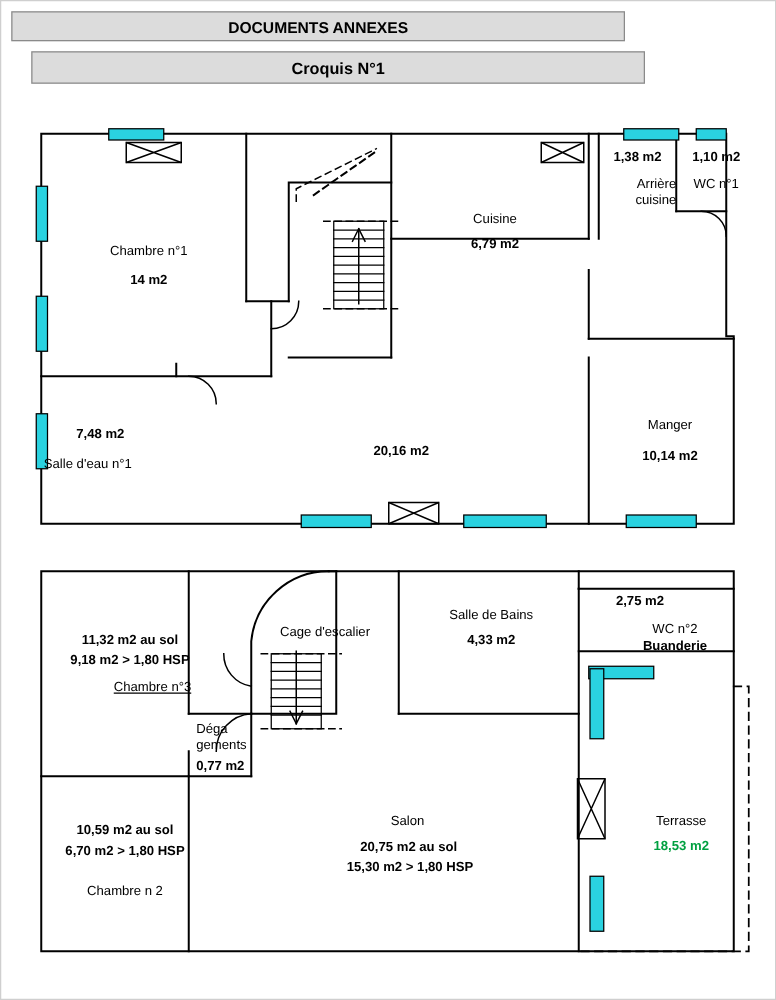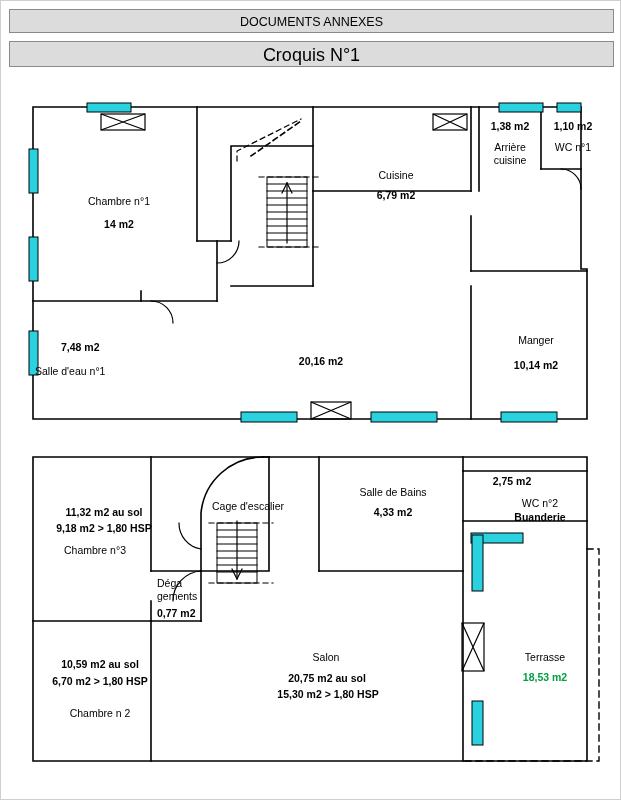--- a/index.html
+++ b/index.html
@@ -15,30 +15,30 @@
     width: 621px;
     height: 800px;
     background: #ffffff;
     overflow: hidden;
     border: 1px solid #cfcfcf;
     box-sizing: border-box;
   }
   .hdr-band {
     position: absolute;
     left: 8px;
-    width: 605px;
+    width: 491px;
     box-sizing: border-box;
     background: #dcdcdc;
     border: 1px solid #8a8a8a;
     text-align: center;
-    font-weight: normal;
+    font-weight: bold;
     color: #000;
   }
   #hdr1 { top: 8px; height: 24px; line-height: 24px; font-size: 12.5px; }
-  #hdr2 { top: 40px; height: 26px; line-height: 26px; font-size: 18px; }
+  #hdr2 { top: 40px; height: 26px; line-height: 26px; font-size: 13px; margin-left: 16px; }
 
   .lbl {
     position: absolute;
     font-size: 10.5px;
     color: #000;
     white-space: pre;
     line-height: 1.25;
   }
   .lbl.b { font-weight: bold; }
   .lbl.c { text-align: center; }
@@ -194,40 +194,40 @@
   </svg>
 
 
   <div class="lbl c" style="left:48px; top:194px; width:140px;">Chambre n°1</div>
   <div class="lbl c b" style="left:48px; top:217px; width:140px;">14 m2</div>
 
   <div class="lbl c" style="left:330px; top:168px; width:130px;">Cuisine</div>
   <div class="lbl c b" style="left:330px; top:188px; width:130px;">6,79 m2</div>
 
   <div class="lbl c b" style="left:478px; top:119px; width:62px;">1,38 m2</div>
-  <div class="lbl c" style="left:478px; top:140px; width:62px;">Arrière
+  <div class="lbl c" style="left:478px; top:140px; width:62px;text-align:right;">Arrière
 cuisine</div>
 
   <div class="lbl c b" style="left:542px; top:119px; width:60px;">1,10 m2</div>
   <div class="lbl c" style="left:542px; top:140px; width:60px;">WC n°1</div>
 
   <div class="lbl b" style="left:60px; top:340px;">7,48 m2</div>
   <div class="lbl" style="left:34px; top:364px;">Salle d'eau n°1</div>
 
   <div class="lbl c b" style="left:240px; top:354px; width:160px;">20,16 m2</div>
 
   <div class="lbl c" style="left:480px; top:333px; width:110px;">Manger</div>
   <div class="lbl c b" style="left:480px; top:358px; width:110px;">10,14 m2</div>
 
 
   <div class="lbl c b" style="left:38px; top:505px; width:130px;">11,32 m2 au sol</div>
   <div class="lbl c b" style="left:30px; top:521px; width:146px;">9,18 m2 &gt; 1,80 HSP</div>
-  <div class="lbl c" style="left:29px; top:543px; width:130px;">Chambre n°3</div>
-
-  <div class="lbl c" style="left:196px; top:499px; width:102px;">Cage d'escalier</div>
+  <div class="lbl c" style="left:56px; top:543px; width:130px;text-decoration:underline;">Chambre n°3</div>
+
+  <div class="lbl c" style="left:208px; top:499px; width:102px;">Cage d'escalier</div>
 
   <div class="lbl c" style="left:332px; top:485px; width:120px;">Salle de Bains</div>
   <div class="lbl c b" style="left:332px; top:505px; width:120px;">4,33 m2</div>
 
   <div class="lbl c b" style="left:464px; top:474px; width:94px;">2,75 m2</div>
   <div class="lbl c" style="left:492px; top:496px; width:94px;">WC n°2</div>
   <div class="lbl c b" style="left:492px; top:510px; width:94px;">Buanderie</div>
 
   <div class="lbl" style="left:156px; top:576px;">Déga
 gements</div>

